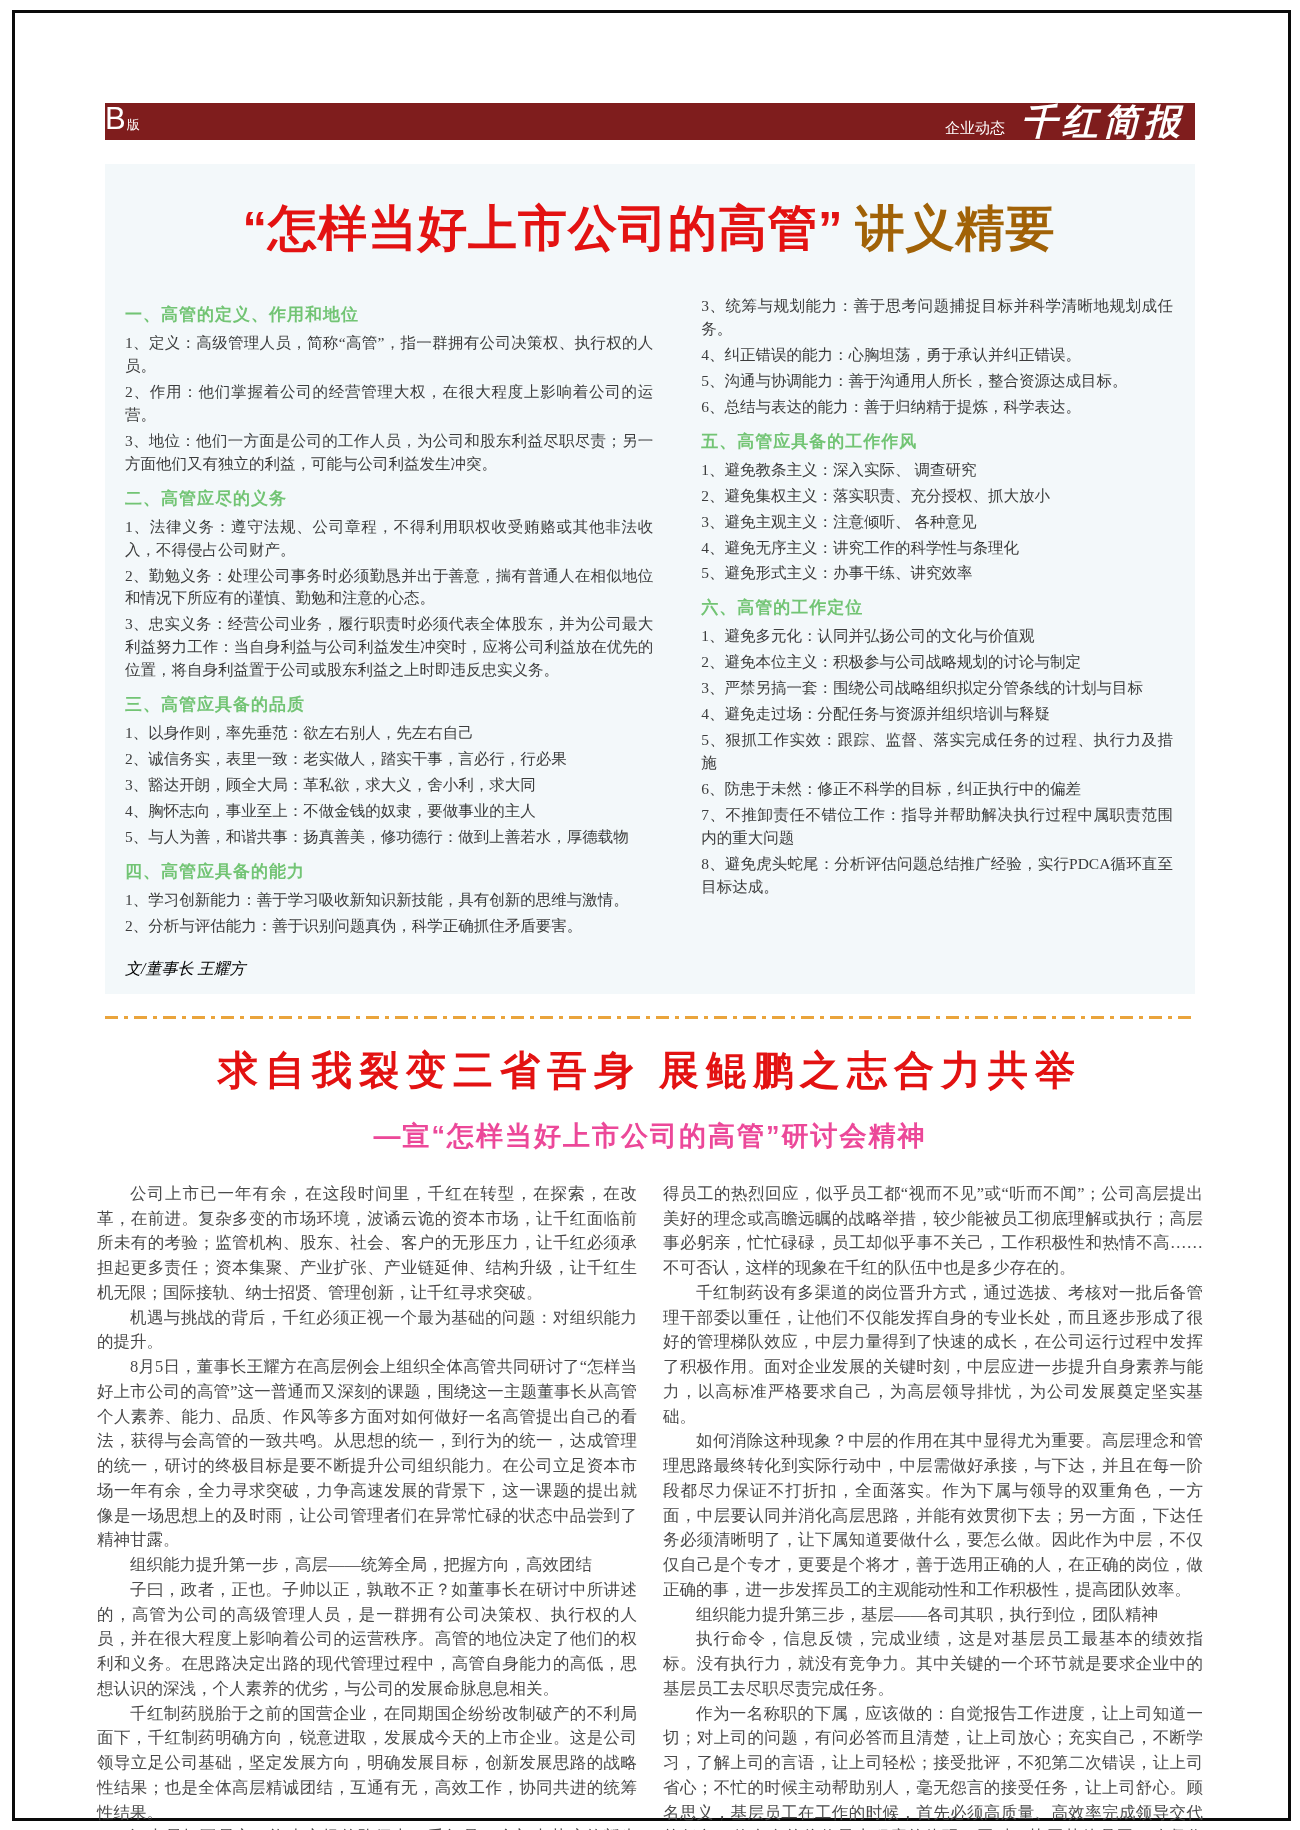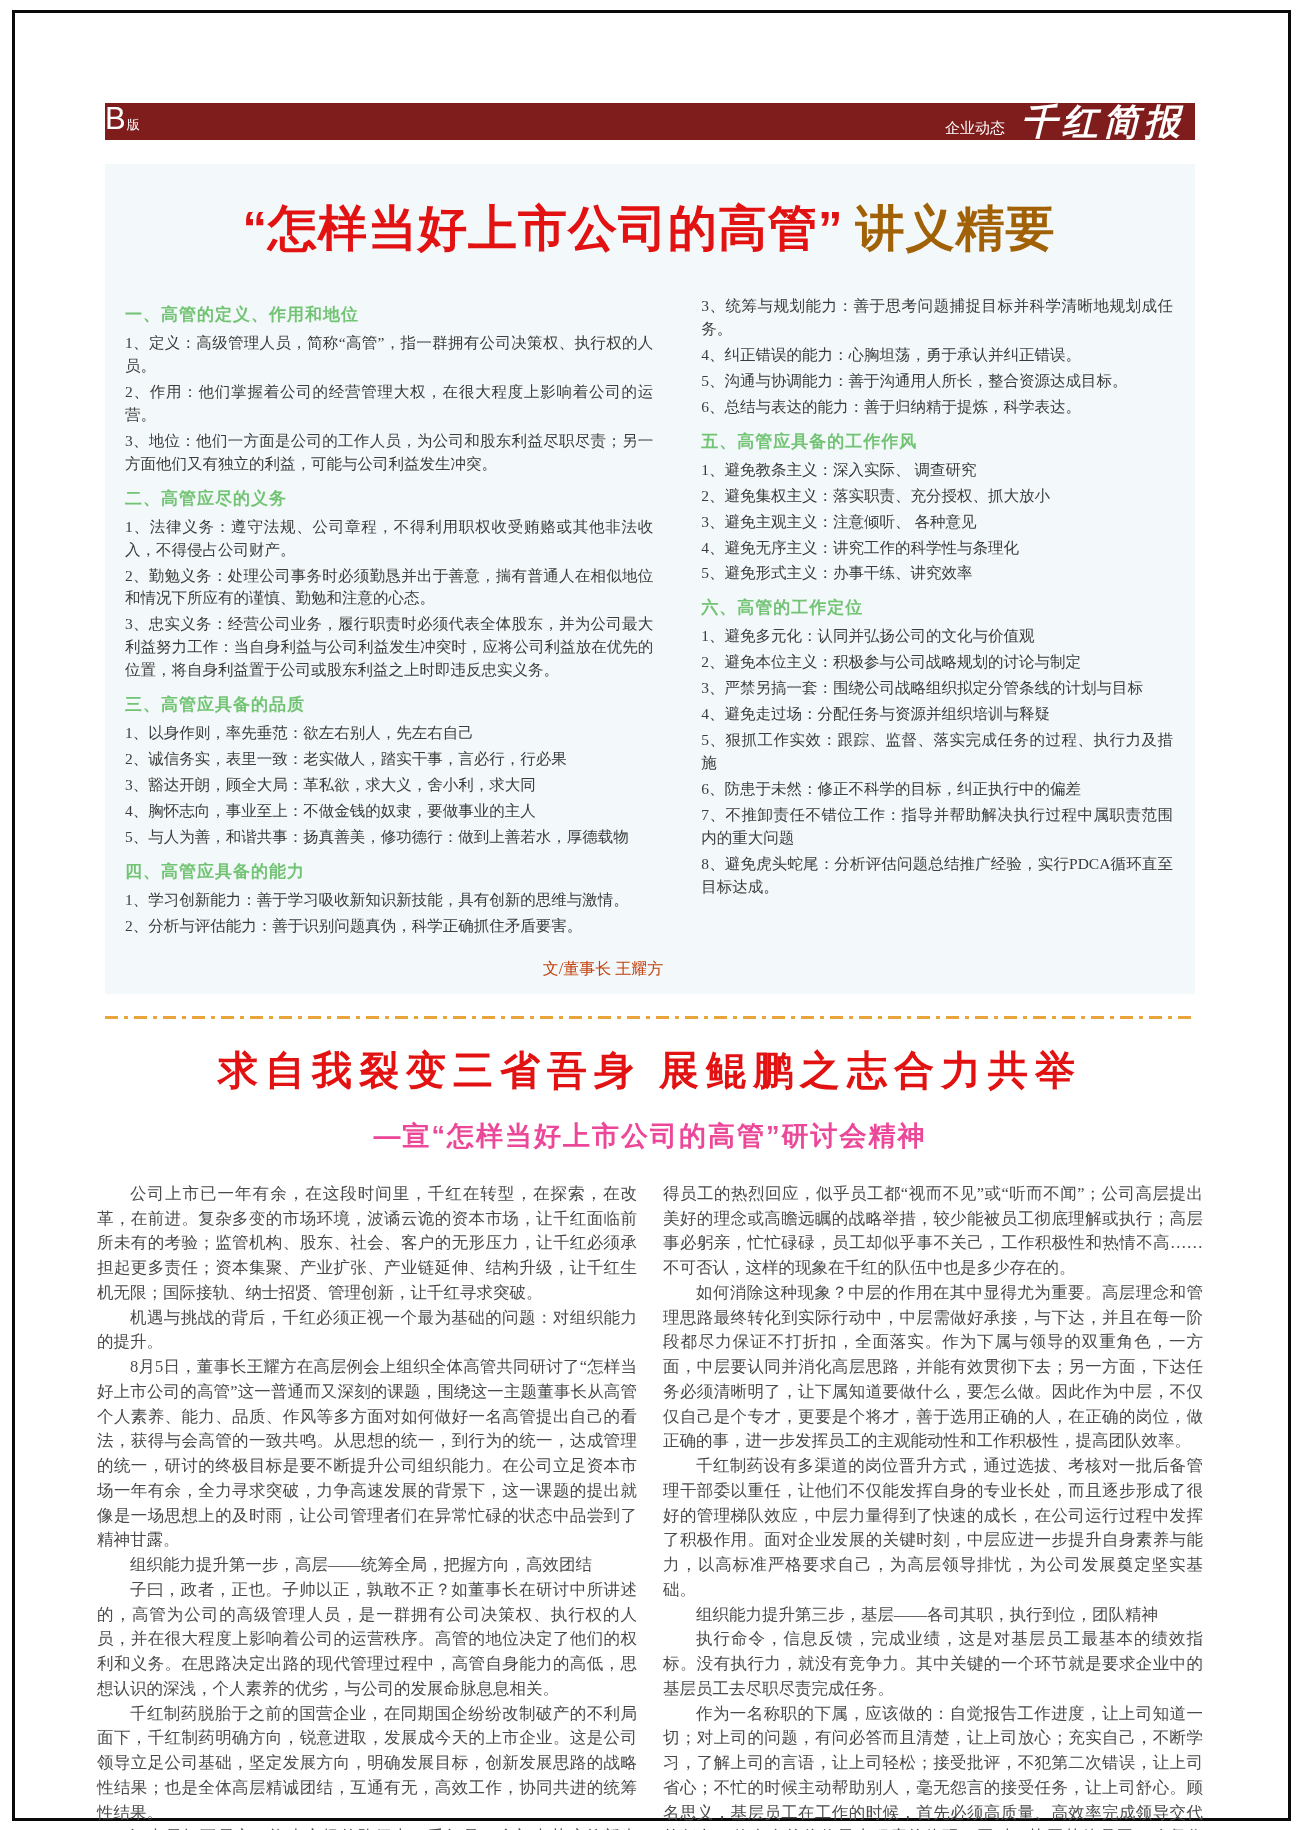--- a/index.html
+++ b/index.html
@@ -22,21 +22,21 @@
   
   .a1 { margin-top:24px; background:#f3f8fa; padding:26px 22px 14px 20px; }
   .a1-title { margin:6px 0 30px; text-align:center; font-family:"Liberation Sans",sans-serif; font-weight:bold; font-size:49px; letter-spacing:1px; }
   .a1-title .red { color:#e31212;text-align:center; }
   .a1-title .blk { color:#a16207; margin-left:12px; }
   .a1-cols { display:flex; gap:48px; }
   .a1-col { flex:1; min-width:0; }
   .a1-col.left { flex:1.12; }
   .g-h { font-family:"Liberation Sans",sans-serif; color:#72c474; font-size:17px; font-weight:bold; margin:11px 0 6px; letter-spacing:1px; }
   .itm { font-size:15.5px; color:#3c3c3c; line-height:1.48; margin:3px 0; text-align:justify; }
-  .a1-byline { text-align:center; font-size:16px; color:#c2410c; margin-top:18px; padding-right:92px; }
+  .a1-byline { text-align:left; font-size:16px; color:#000000; margin-top:18px; padding-right:92px;font-style:italic; }
 
   
   .divider { margin:22px 0 24px; height:3px;
     background:repeating-linear-gradient(90deg,#eaa43c 0 13px, transparent 13px 19px, #eaa43c 19px 23px, transparent 23px 29px); }
 
   
   .a2-title { text-align:center; color:#e31212; font-family:"Liberation Sans",sans-serif; font-size:40px; font-weight:bold; letter-spacing:7px; margin:24px 0 20px; }
   .a2-subtitle { text-align:center; color:#ec4899; font-family:"Liberation Sans",sans-serif; font-size:27px; font-weight:bold; letter-spacing:2px; margin:0 0 28px; }
   .a2-cols { display:flex; gap:26px; margin:0 -8px; }
   .a2-col { flex:1; min-width:0; }
@@ -120,22 +120,22 @@
         <p class="para">机遇与挑战的背后，千红必须正视一个最为基础的问题：对组织能力的提升。</p>
         <p class="para">8月5日，董事长王耀方在高层例会上组织全体高管共同研讨了“怎样当好上市公司的高管”这一普通而又深刻的课题，围绕这一主题董事长从高管个人素养、能力、品质、作风等多方面对如何做好一名高管提出自己的看法，获得与会高管的一致共鸣。从思想的统一，到行为的统一，达成管理的统一，研讨的终极目标是要不断提升公司组织能力。在公司立足资本市场一年有余，全力寻求突破，力争高速发展的背景下，这一课题的提出就像是一场思想上的及时雨，让公司管理者们在异常忙碌的状态中品尝到了精神甘露。</p>
         <p class="para">组织能力提升第一步，高层——统筹全局，把握方向，高效团结</p>
         <p class="para">子曰，政者，正也。子帅以正，孰敢不正？如董事长在研讨中所讲述的，高管为公司的高级管理人员，是一群拥有公司决策权、执行权的人员，并在很大程度上影响着公司的运营秩序。高管的地位决定了他们的权利和义务。在思路决定出路的现代管理过程中，高管自身能力的高低，思想认识的深浅，个人素养的优劣，与公司的发展命脉息息相关。</p>
         <p class="para">千红制药脱胎于之前的国营企业，在同期国企纷纷改制破产的不利局面下，千红制药明确方向，锐意进取，发展成今天的上市企业。这是公司领导立足公司基础，坚定发展方向，明确发展目标，创新发展思路的战略性结果；也是全体高层精诚团结，互通有无，高效工作，协同共进的统筹性结果。</p>
         <p class="para">江山易打不易守。资本市场的队伍中，千红是一个初出茅庐的新生代，因此眼下更需要的便是坚守，坚守信念，坚守道德，坚守恒心，坚守激情，坚守责任。作为高层必须时刻保持清醒的头脑，时刻认识环境的严峻，时刻紧跟市场的动向，在发扬作风，锻炼品质的前提下，努力提高各项能力，以董事长此次研讨内容为蓝本，融会贯通，找到差距，认准定位，提升自我。</p>
 
       </div>
       <div class="a2-col">
         <p class="para cont">得员工的热烈回应，似乎员工都“视而不见”或“听而不闻”；公司高层提出美好的理念或高瞻远瞩的战略举措，较少能被员工彻底理解或执行；高层事必躬亲，忙忙碌碌，员工却似乎事不关己，工作积极性和热情不高……不可否认，这样的现象在千红的队伍中也是多少存在的。</p>
+        <p class="para">千红制药设有多渠道的岗位晋升方式，通过选拔、考核对一批后备管理干部委以重任，让他们不仅能发挥自身的专业长处，而且逐步形成了很好的管理梯队效应，中层力量得到了快速的成长，在公司运行过程中发挥了积极作用。面对企业发展的关键时刻，中层应进一步提升自身素养与能力，以高标准严格要求自己，为高层领导排忧，为公司发展奠定坚实基础。</p>
         <p class="para">如何消除这种现象？中层的作用在其中显得尤为重要。高层理念和管理思路最终转化到实际行动中，中层需做好承接，与下达，并且在每一阶段都尽力保证不打折扣，全面落实。作为下属与领导的双重角色，一方面，中层要认同并消化高层思路，并能有效贯彻下去；另一方面，下达任务必须清晰明了，让下属知道要做什么，要怎么做。因此作为中层，不仅仅自己是个专才，更要是个将才，善于选用正确的人，在正确的岗位，做正确的事，进一步发挥员工的主观能动性和工作积极性，提高团队效率。</p>
-        <p class="para">千红制药设有多渠道的岗位晋升方式，通过选拔、考核对一批后备管理干部委以重任，让他们不仅能发挥自身的专业长处，而且逐步形成了很好的管理梯队效应，中层力量得到了快速的成长，在公司运行过程中发挥了积极作用。面对企业发展的关键时刻，中层应进一步提升自身素养与能力，以高标准严格要求自己，为高层领导排忧，为公司发展奠定坚实基础。</p>
         <p class="para">组织能力提升第三步，基层——各司其职，执行到位，团队精神</p>
         <p class="para">执行命令，信息反馈，完成业绩，这是对基层员工最基本的绩效指标。没有执行力，就没有竞争力。其中关键的一个环节就是要求企业中的基层员工去尽职尽责完成任务。</p>
         <p class="para">作为一名称职的下属，应该做的：自觉报告工作进度，让上司知道一切；对上司的问题，有问必答而且清楚，让上司放心；充实自己，不断学习，了解上司的言语，让上司轻松；接受批评，不犯第二次错误，让上司省心；不忙的时候主动帮助别人，毫无怨言的接受任务，让上司舒心。顾名思义，基层员工在工作的时候，首先必须高质量、高效率完成领导交代的任务，使自身的价值最大程度的体现；同时，协同其他员工，攻坚作战，发挥1+1＞2的团队作用。</p>
 
       </div>
     </div>
   </section>
 
 </div>
 

